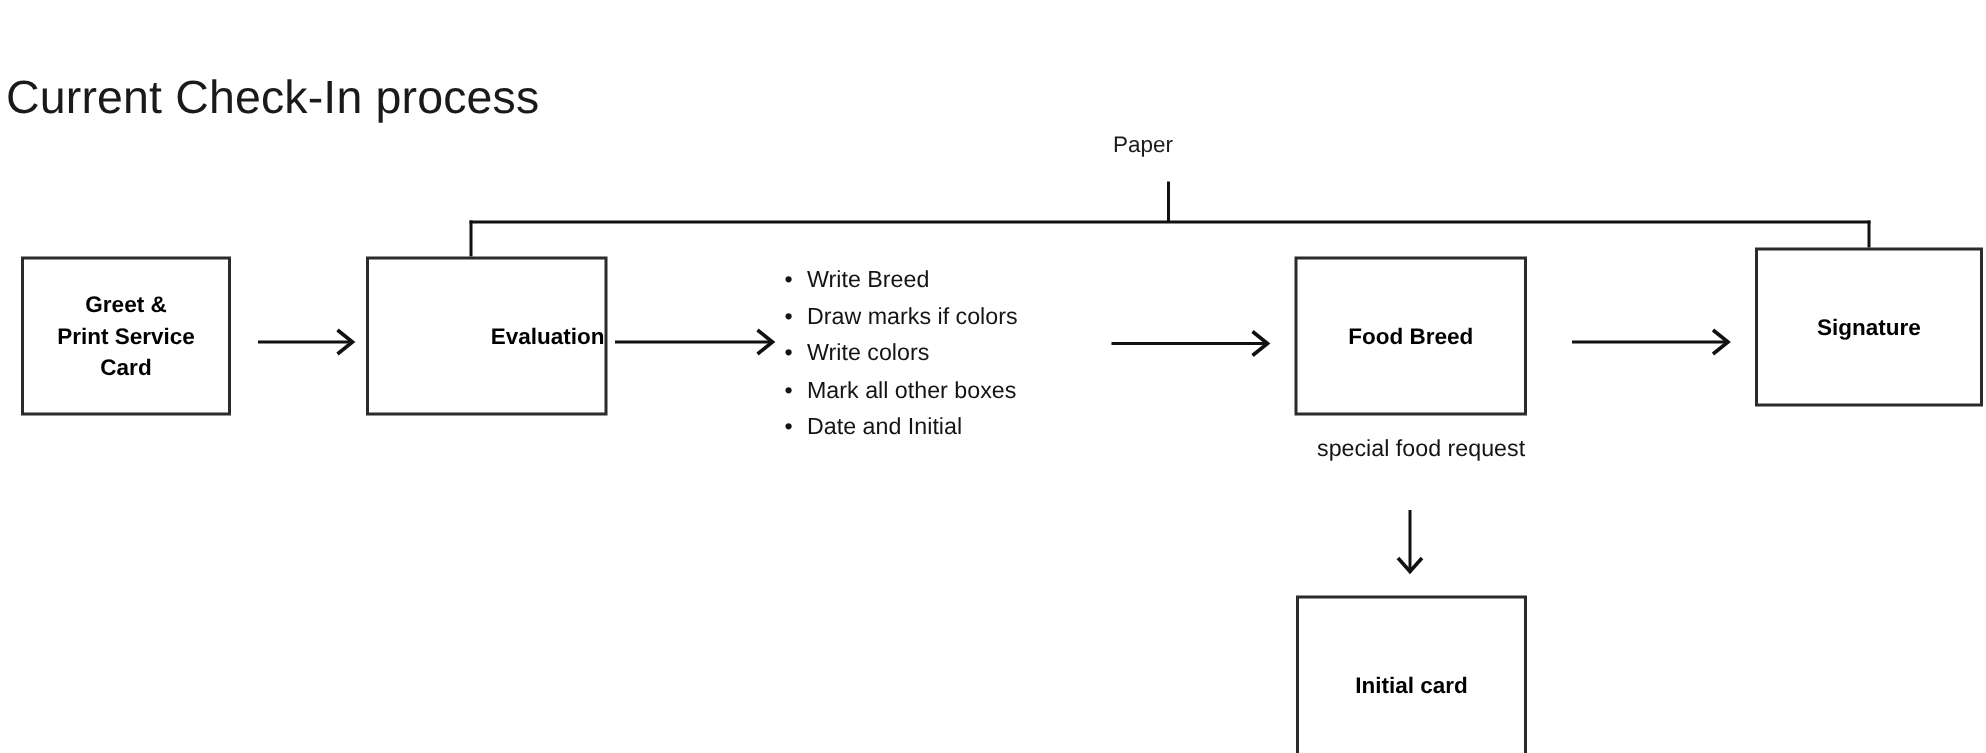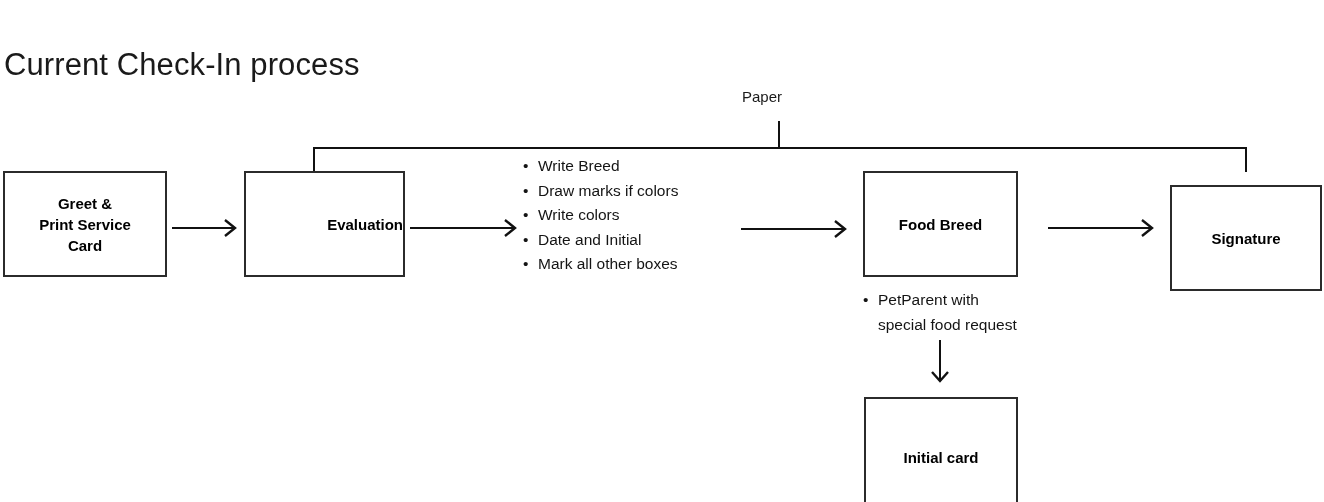--- a/index.html
+++ b/index.html
@@ -40,24 +40,24 @@
     align-items: center;
     justify-content: center;
     text-align: center;
     font-size: 15px;
     font-weight: bold;
     line-height: 21px;
     color: #000000;
   }
   .node-label { display: block; white-space: pre-line; }
 
-  #node-greet     { left: 3px;    top: 171px; width: 164px; height: 106px; }
+  #node-greet     { left: 14px;    top: 171px; width: 140px; height: 106px; }
   #node-eval      { left: 244px;  top: 171px; width: 161px; height: 106px; justify-content: flex-end; }
   #node-food      { left: 863px;  top: 171px; width: 155px; height: 106px; }
-  #node-signature { left: 1170px; top: 185px; width: 152px; height: 106px; }
+  #node-signature { left: 1170px; top: 165px; width: 152px; height: 106px; }
   #node-service   { left: 864px;  top: 397px; width: 154px; height: 120px; }
 
   
   #paper-bracket {
     left: 313px;
     top: 147px;
     width: 934px;
     height: 25px;
     box-sizing: border-box;
     border-top: 2px solid #111;
@@ -104,21 +104,21 @@
     position: relative;
     padding-left: 15px;
     white-space: nowrap;
   }
   .bullet-list li::before {
     content: "\2022";
     position: absolute;
     left: 0;
     top: 0;
   }
-  #eval-tasks { left: 523px; top: 154px; width: 210px; }
+  #eval-tasks { left: 523px; top: 175px; width: 210px; }
 
   #food-note {
     left: 863px;
     top: 288px;
     width: 200px;
     font-size: 15.5px;
     line-height: 24.5px;
     color: #141414;
   }
   #food-note .note-item {
@@ -164,22 +164,22 @@
     <svg width="108" height="22" viewBox="0 0 108 22">
       <path d="M0 11 H104" stroke="#111" stroke-width="2" fill="none"></path>
       <path d="M95 3 L105 11 L95 19" stroke="#111" stroke-width="2.4" fill="none" stroke-linecap="butt" stroke-linejoin="miter"></path>
     </svg>
   </div>
 
   <ul class="abs bullet-list" id="eval-tasks">
     <li>Write Breed</li>
     <li>Draw marks if colors</li>
     <li>Write colors</li>
+    <li>Mark all other boxes</li>
     <li>Date and Initial</li>
-    <li>Mark all other boxes</li>
   </ul>
 
   <div class="abs arrow-h" id="arrow-list-food">
     <svg width="107" height="22" viewBox="0 0 107 22">
       <path d="M0 11 H103" stroke="#111" stroke-width="2" fill="none"></path>
       <path d="M94 3 L104 11 L94 19" stroke="#111" stroke-width="2.4" fill="none" stroke-linecap="butt" stroke-linejoin="miter"></path>
     </svg>
   </div>
 
   <div class="abs node" id="node-food">
@@ -191,21 +191,20 @@
       <path d="M0 11 H103" stroke="#111" stroke-width="2" fill="none"></path>
       <path d="M94 3 L104 11 L94 19" stroke="#111" stroke-width="2.4" fill="none" stroke-linecap="butt" stroke-linejoin="miter"></path>
     </svg>
   </div>
 
   <div class="abs node" id="node-signature">
     <span class="node-label">Signature</span>
   </div>
 
   <div class="abs" id="food-note">
-    <div class="note-item">PetParent with</div>
     <div style="padding-left:15px;">special food request</div>
   </div>
 
   <div class="abs arrow-v" id="arrow-food-service">
     <svg width="22" height="44" viewBox="0 0 22 44">
       <path d="M11 0 V40" stroke="#111" stroke-width="2" fill="none"></path>
       <path d="M3 32 L11 41 L19 32" stroke="#111" stroke-width="2.4" fill="none" stroke-linecap="butt" stroke-linejoin="miter"></path>
     </svg>
   </div>
 

